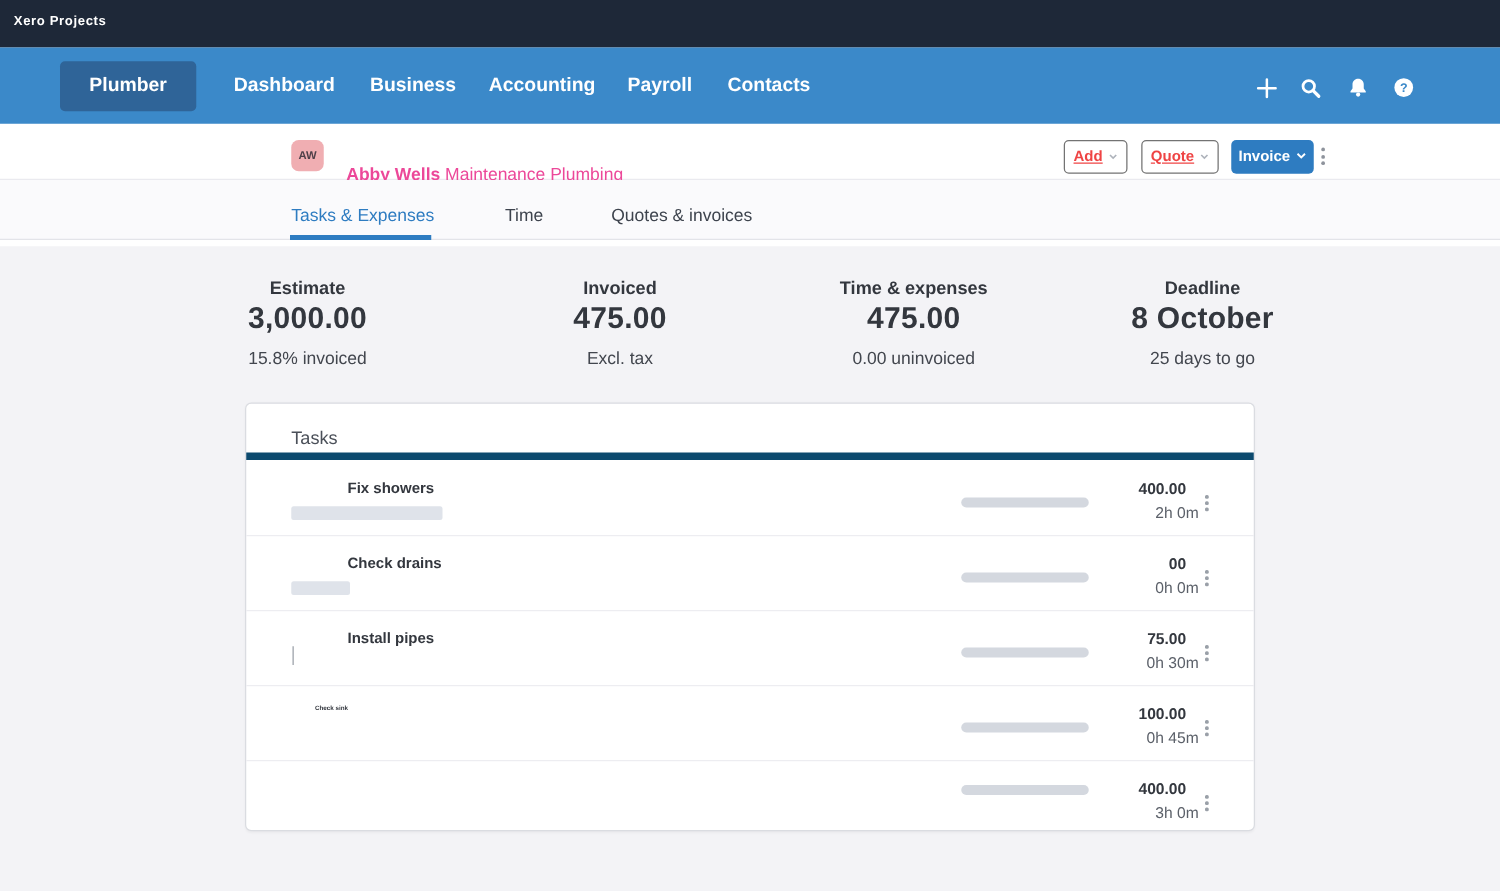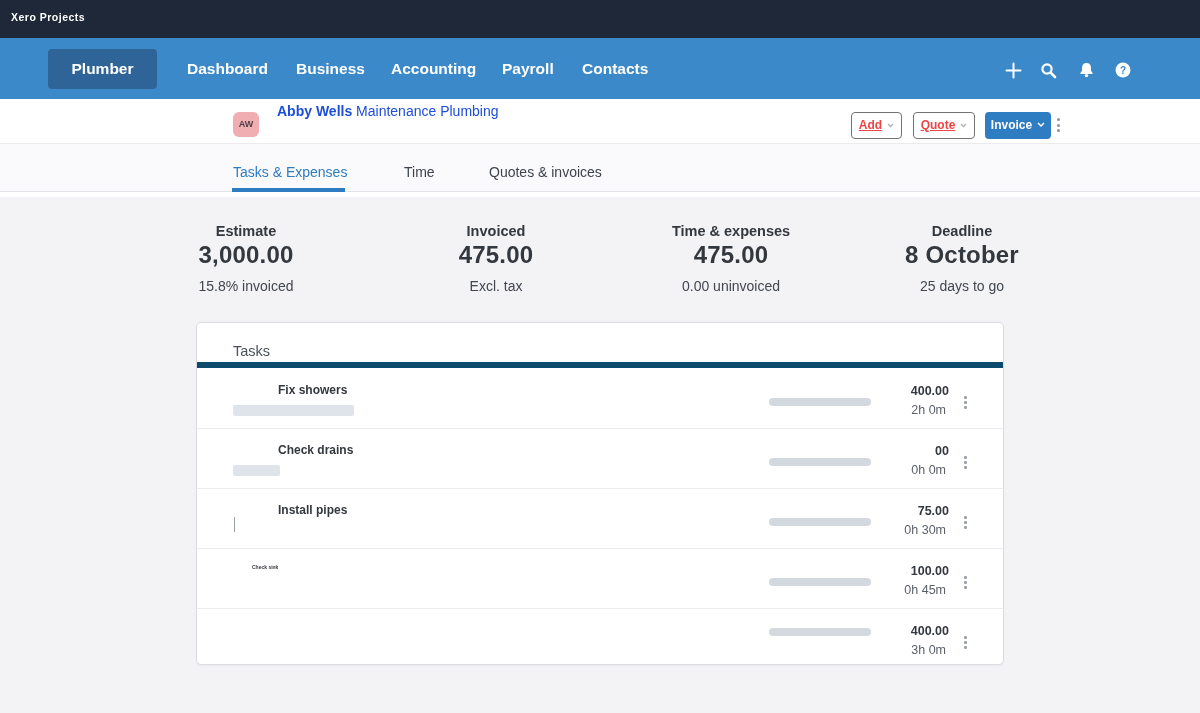--- a/index.html
+++ b/index.html
@@ -13,21 +13,21 @@
   
   .nav { position:absolute; left:0; top:38px; width:1200px; height:75px; background:#3b89c9; }
   .plumber { position:absolute; left:48px; top:11px; width:109px; height:40px; background:#2f6498; border-radius:4px; color:#fff; font-size:15.5px; font-weight:bold; text-align:center; line-height:40px; }
   .navlink { position:absolute; top:0; height:61px; line-height:61px; color:#fff; font-size:15.5px; font-weight:bold; }
   .navicon { position:absolute; top:0; height:61px; display:flex; align-items:center; } .navicon svg { margin-top:3px; }
 
   
   .pagehead { position:absolute; left:0; top:99px; width:1200px; height:98px; background:#fff; }
   .titlerow { position:absolute; left:0; top:0; width:1200px; height:45px; border-bottom:1px solid #eaeaef; }
   .avatar { position:absolute; left:233px; top:13px; width:26px; height:25px; background:#f0aeb2; border-radius:6px; color:#4f4049; font-size:9px; font-weight:bold; text-align:center; line-height:25px; }
-  .ptitle { position:absolute; left:277px; top:4px; font-size:14px; color:#1d4ed8; }
+  .ptitle { position:absolute; left:277px; top:32px; font-size:14px; color:#ec4899; }
   .ptitle b { font-weight:bold; }
   .btn { position:absolute; top:12.5px; height:27px; border-radius:4px; font-size:12px; font-weight:bold; display:flex; align-items:center; justify-content:center; gap:5px; }
   .btn.ghost { background:#fff; border:1px solid #737373; color:#ef4444;text-decoration:underline; }
   .btn.solid { background:#2e7cc1; color:#fff; }
   .kebab { display:flex; flex-direction:column; gap:2.5px; align-items:center; }
   .kebab i { width:3px; height:3px; border-radius:50%; background:#8e939c; }
 
   
   .tabs { position:absolute; left:0; top:45px; width:1200px; height:48px; background:#fafafc; border-bottom:1px solid #e3e4e9; }
   .tab { position:absolute; top:0; height:48px; line-height:56px; font-size:14px; color:#3d434d; }
@@ -44,21 +44,21 @@
   .card { position:absolute; left:196px; top:322px; width:808px; height:343px; background:#fff; border:1px solid #dadce1; border-radius:5px; box-shadow:0 1px 2px rgba(0,0,0,0.04); }
   .cardhead { position:absolute; left:0; top:0; width:100%; height:45px; border-bottom:6px solid #0c4a6e; font-size:14.5px; color:#4b5059; line-height:57px; padding-left:36px; }
   .row { position:absolute; left:0; width:100%; height:60px; }
   .rowline { position:absolute; left:0; width:100%; height:0; border-top:1px solid #ededf1; }
   .rtitle { position:absolute; left:36px; top:15px; font-size:12px; font-weight:bold; color:#33373e; line-height:14px;margin-left:45px; }
   .skel { position:absolute; left:36px; background:#dfe3ea; border-radius:2px; height:11px; top:37px; }
   .caret { position:absolute; left:37px; top:29px; width:1px; height:15px; background:#9aa0a8; }
   .tiny { position:absolute; left:55px; top:16px; font-size:5px; font-weight:bold; color:#33373e; }
   .pill { position:absolute; left:572px; top:30px; width:102px; height:8px; background:#d4d8df; border-radius:4px; }
   .amt { position:absolute; right:54px; top:16px; font-size:12.5px; font-weight:bold; color:#33373e; line-height:14px; text-align:right; }
-  .tim { position:absolute; right:57px; top:35px; font-size:12.5px; color:#5b6069; line-height:14px; text-align:left; }
+  .tim { position:absolute; right:44px; top:35px; font-size:12.5px; color:#5b6069; line-height:14px; text-align:left; }
   .rkebab { position:absolute; left:767px; top:28px; display:flex; flex-direction:column; gap:2.5px; align-items:center; }
   .rkebab i { width:2.5px; height:2.5px; border-radius:50%; background:#9aa0a8; }
 </style>
 </head>
 <body>
   <div class="topbar">
     <span>Xero Projects</span>
   </div>
 
   <div class="nav">

